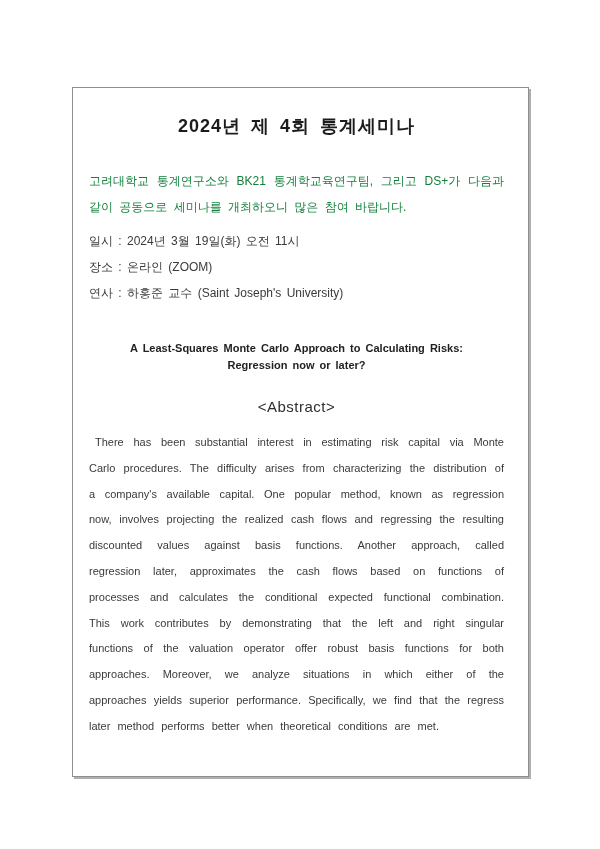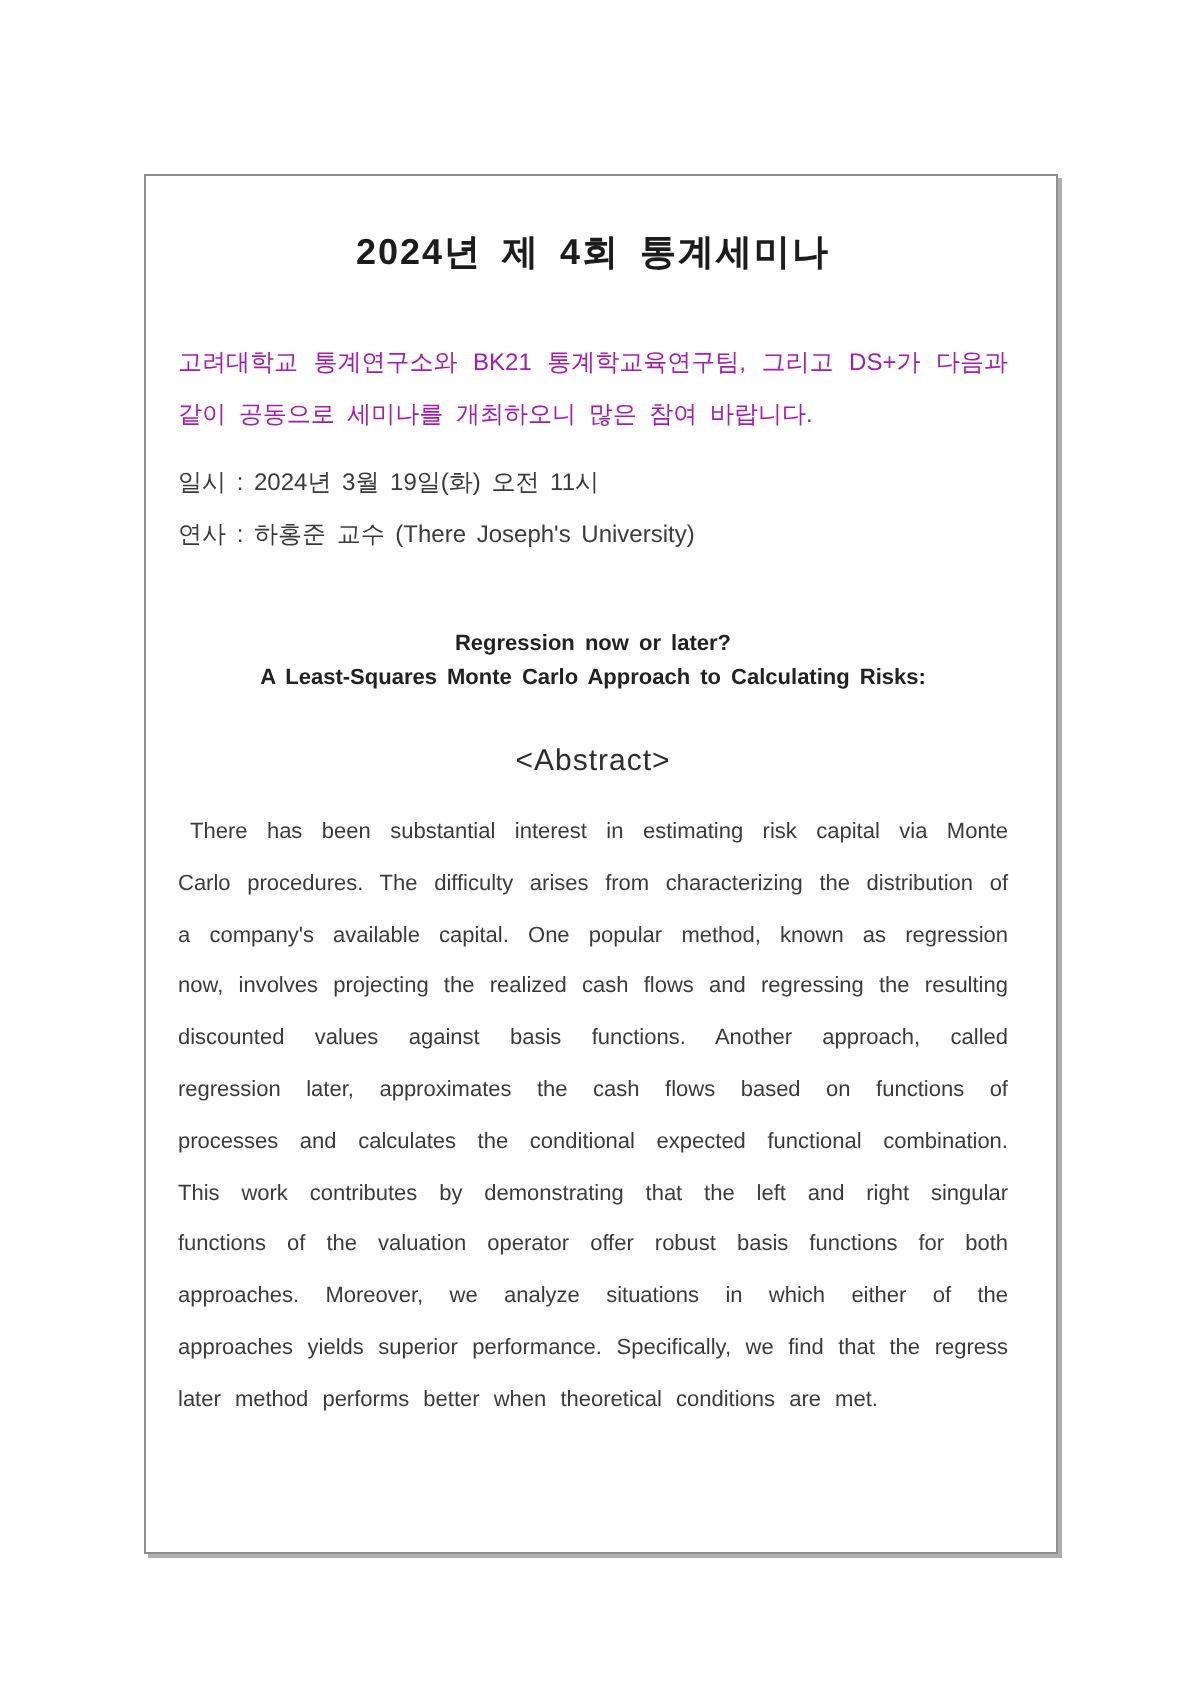--- a/index.html
+++ b/index.html
@@ -27,21 +27,21 @@
     letter-spacing: 1px;
     margin-top: 4px;
     word-spacing: 4px;
   }
   .intro-paragraph {
     margin-top: 30px;
     font-size: 12px;
     line-height: 26px;
     text-align: justify;
     word-spacing: 3px;
-    color: #a21caf;
+    color: #15803d;
   }
   .info-block {
     margin-top: 8px;
     font-size: 12px;
     line-height: 26px;
     color: #3a3a3a;
     word-spacing: 2px;
   }
   .talk-title {
     margin-top: 34px;
@@ -73,25 +73,26 @@
 <body>
 
 <div class="page-frame">
 
   <div class="doc-title">2024년 제 4회 통계세미나</div>
 
   <div class="intro-paragraph">고려대학교 통계연구소와 BK21 통계학교육연구팀, 그리고 DS+가 다음과 같이 공동으로 세미나를 개최하오니 많은 참여 바랍니다.</div>
 
   <div class="info-block">
     <div>일시 : 2024년 3월 19일(화) 오전 11시</div>
-    <div>연사 : 하홍준 교수 (There Joseph's University)</div>
+    <div>장소 : 온라인 (ZOOM)</div>
+    <div>연사 : 하홍준 교수 (Saint Joseph's University)</div>
   </div>
 
   <div class="talk-title">
+    <div>A Least-Squares Monte Carlo Approach to Calculating Risks:</div>
     <div>Regression now or later?</div>
-    <div>A Least-Squares Monte Carlo Approach to Calculating Risks:</div>
   </div>
 
   <div class="abstract-label">&lt;Abstract&gt;</div>
 
   <div class="abstract-text">There has been substantial interest in estimating risk capital via Monte Carlo procedures. The difficulty arises from characterizing the distribution of a company's available capital. One popular method, known as regression now, involves projecting the realized cash flows and regressing the resulting discounted values against basis functions. Another approach, called regression later, approximates the cash flows based on functions of processes and calculates the conditional expected functional combination. This work contributes by demonstrating that the left and right singular functions of the valuation operator offer robust basis functions for both approaches. Moreover, we analyze situations in which either of the approaches yields superior performance. Specifically, we find that the regress later method performs better when theoretical conditions are met.</div>
 
 </div>
 
 </body></html>

